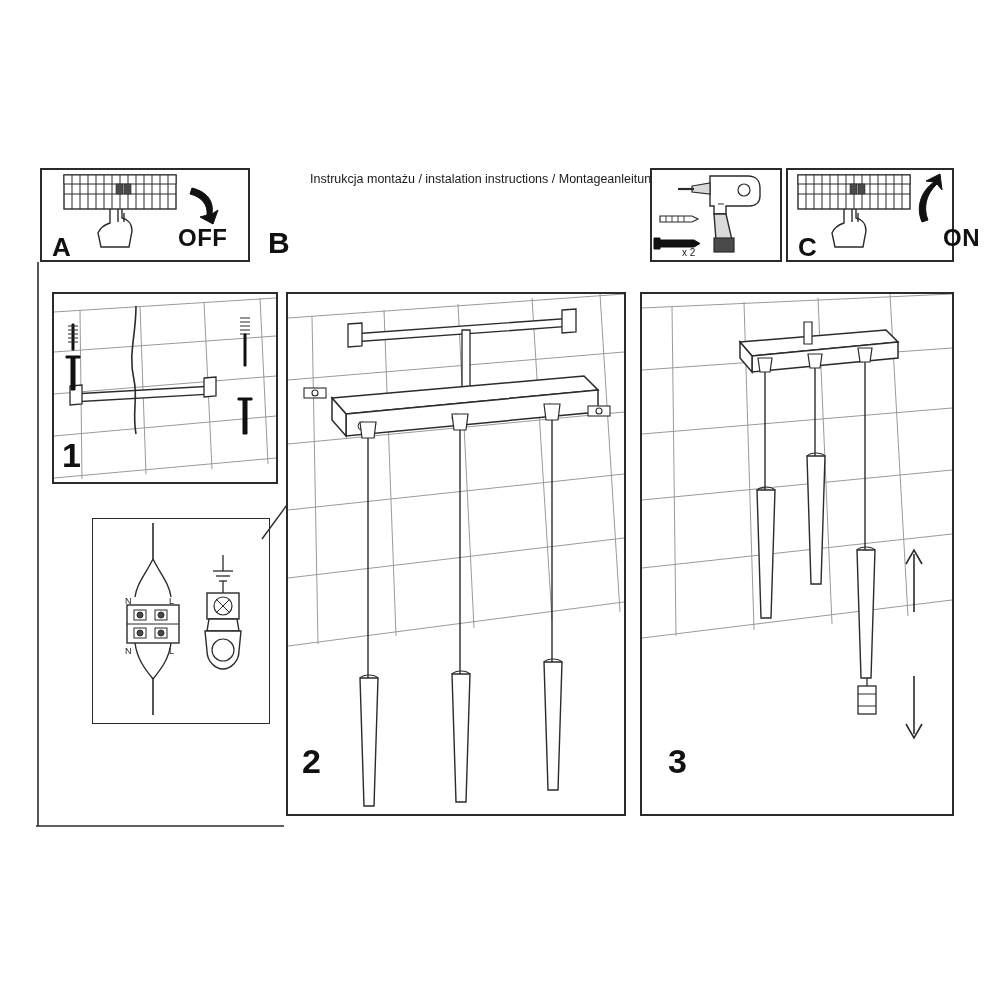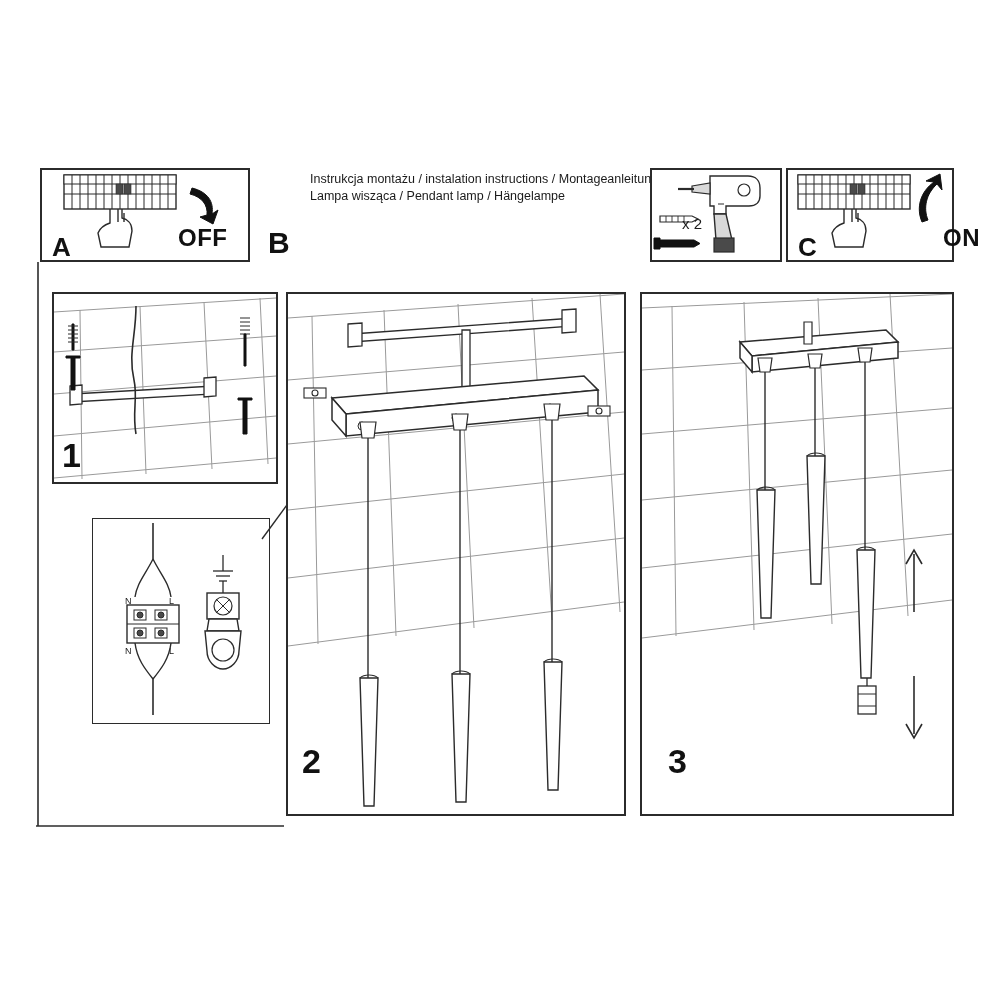--- a/index.html
+++ b/index.html
@@ -8,21 +8,21 @@
 
   .abs{position:absolute;}
   .box{position:absolute;border:2px solid #2b2b2b;background:#fff;box-sizing:border-box;}
   .thin{border-width:1.5px;}
 
   .step-num{position:absolute;font-size:34px;font-weight:bold;font-family:"Liberation Sans",sans-serif;color:#111;line-height:1;}
   .letter{position:absolute;font-size:26px;font-weight:bold;color:#111;line-height:1;}
   .bigletter{position:absolute;font-size:30px;font-weight:bold;color:#111;line-height:1;}
   .word{position:absolute;font-size:24px;font-weight:bold;color:#111;letter-spacing:.5px;line-height:1;}
   .title-text{position:absolute;font-size:12.5px;color:#1a1a1a;line-height:1.45;white-space:nowrap;}
-  .tiny{position:absolute;font-size:15px;color:#1a1a1a;line-height:1;}
+  .tiny{position:absolute;font-size:10px;color:#1a1a1a;line-height:1;margin-top:32px;}
 
   svg{display:block;}
   .ln{stroke:#2b2b2b;fill:none;}
   .roof{stroke:#9a9a9a;stroke-width:1;fill:none;}
   .fillw{fill:#ffffff;stroke:#2b2b2b;}
   .fillg{fill:#d9d9d9;stroke:#2b2b2b;}
   .filld{fill:#4a4a4a;stroke:#2b2b2b;}
   .fillk{fill:#111;stroke:#111;}
 </style>
 </head>
@@ -64,21 +64,20 @@
 
       <path class="fillk" d="M150 18 C166 22 172 32 170 44 L176 40 L171 54 L158 47 L165 45 C166 35 160 27 148 24 Z"></path>
     </svg>
   </div>
   <div class="letter" style="left:52px;top:234px;">A</div>
   <div class="word" style="left:178px;top:226px;">OFF</div>
 
   <div class="bigletter" style="left:268px;top:228px;">B</div>
 
   <div class="title-text" style="left:310px;top:170px;">Instrukcja montażu / instalation instructions / Montageanleitung</div>
-  <div class="title-text" style="left:310px;top:187px;">Lampa wisząca / Pendant lamp / Hängelampe</div>
 
   <div class="box" style="left:650px;top:168px;width:132px;height:94px;">
     <svg width="128" height="90" viewBox="0 0 128 90">
 
       <g>
         <path class="fillw" d="M58 6 L96 6 C104 6 108 11 108 18 L108 26 C108 32 104 36 97 36 L74 36 L74 44 L62 44 L62 36 L58 36 Z" stroke-width="1.4"></path>
         <path class="fillg" d="M62 44 L74 44 L80 70 L64 70 Z" stroke-width="1.4"></path>
         <rect class="filld" x="62" y="68" width="20" height="14" stroke-width="1.2"></rect>
         <path class="fillg" d="M40 16 L58 13 L58 24 L40 22 Z" stroke-width="1.2"></path>
         <line class="ln" x1="26" y1="19" x2="42" y2="19" stroke-width="2.2"></line>

